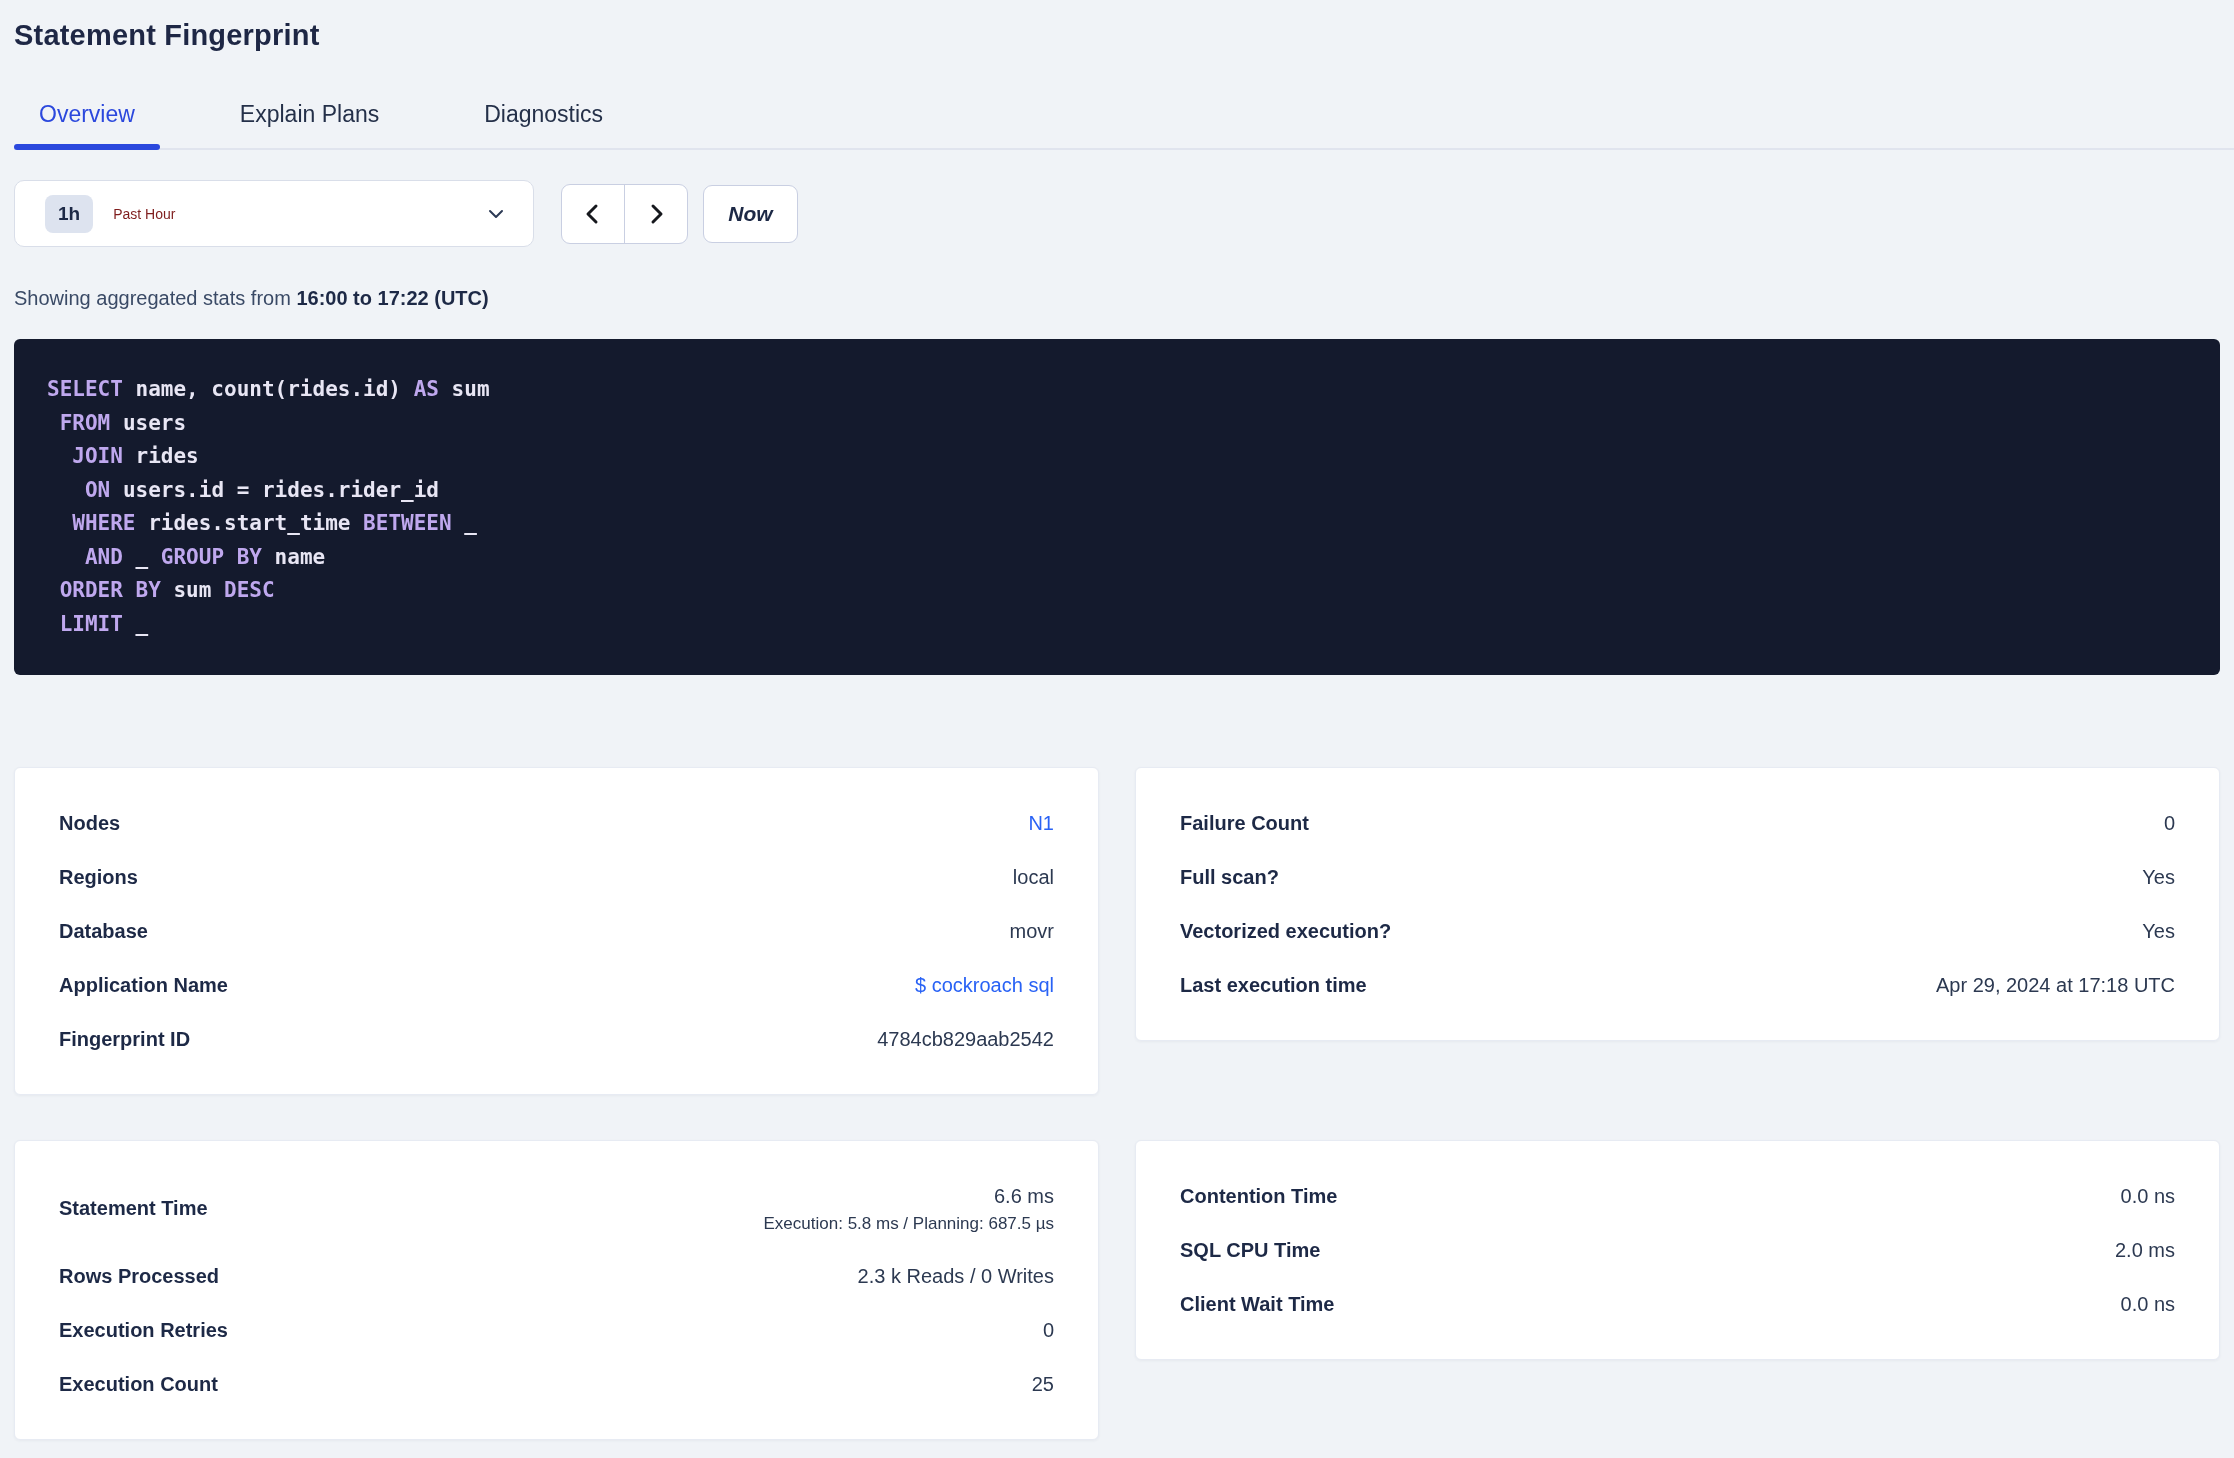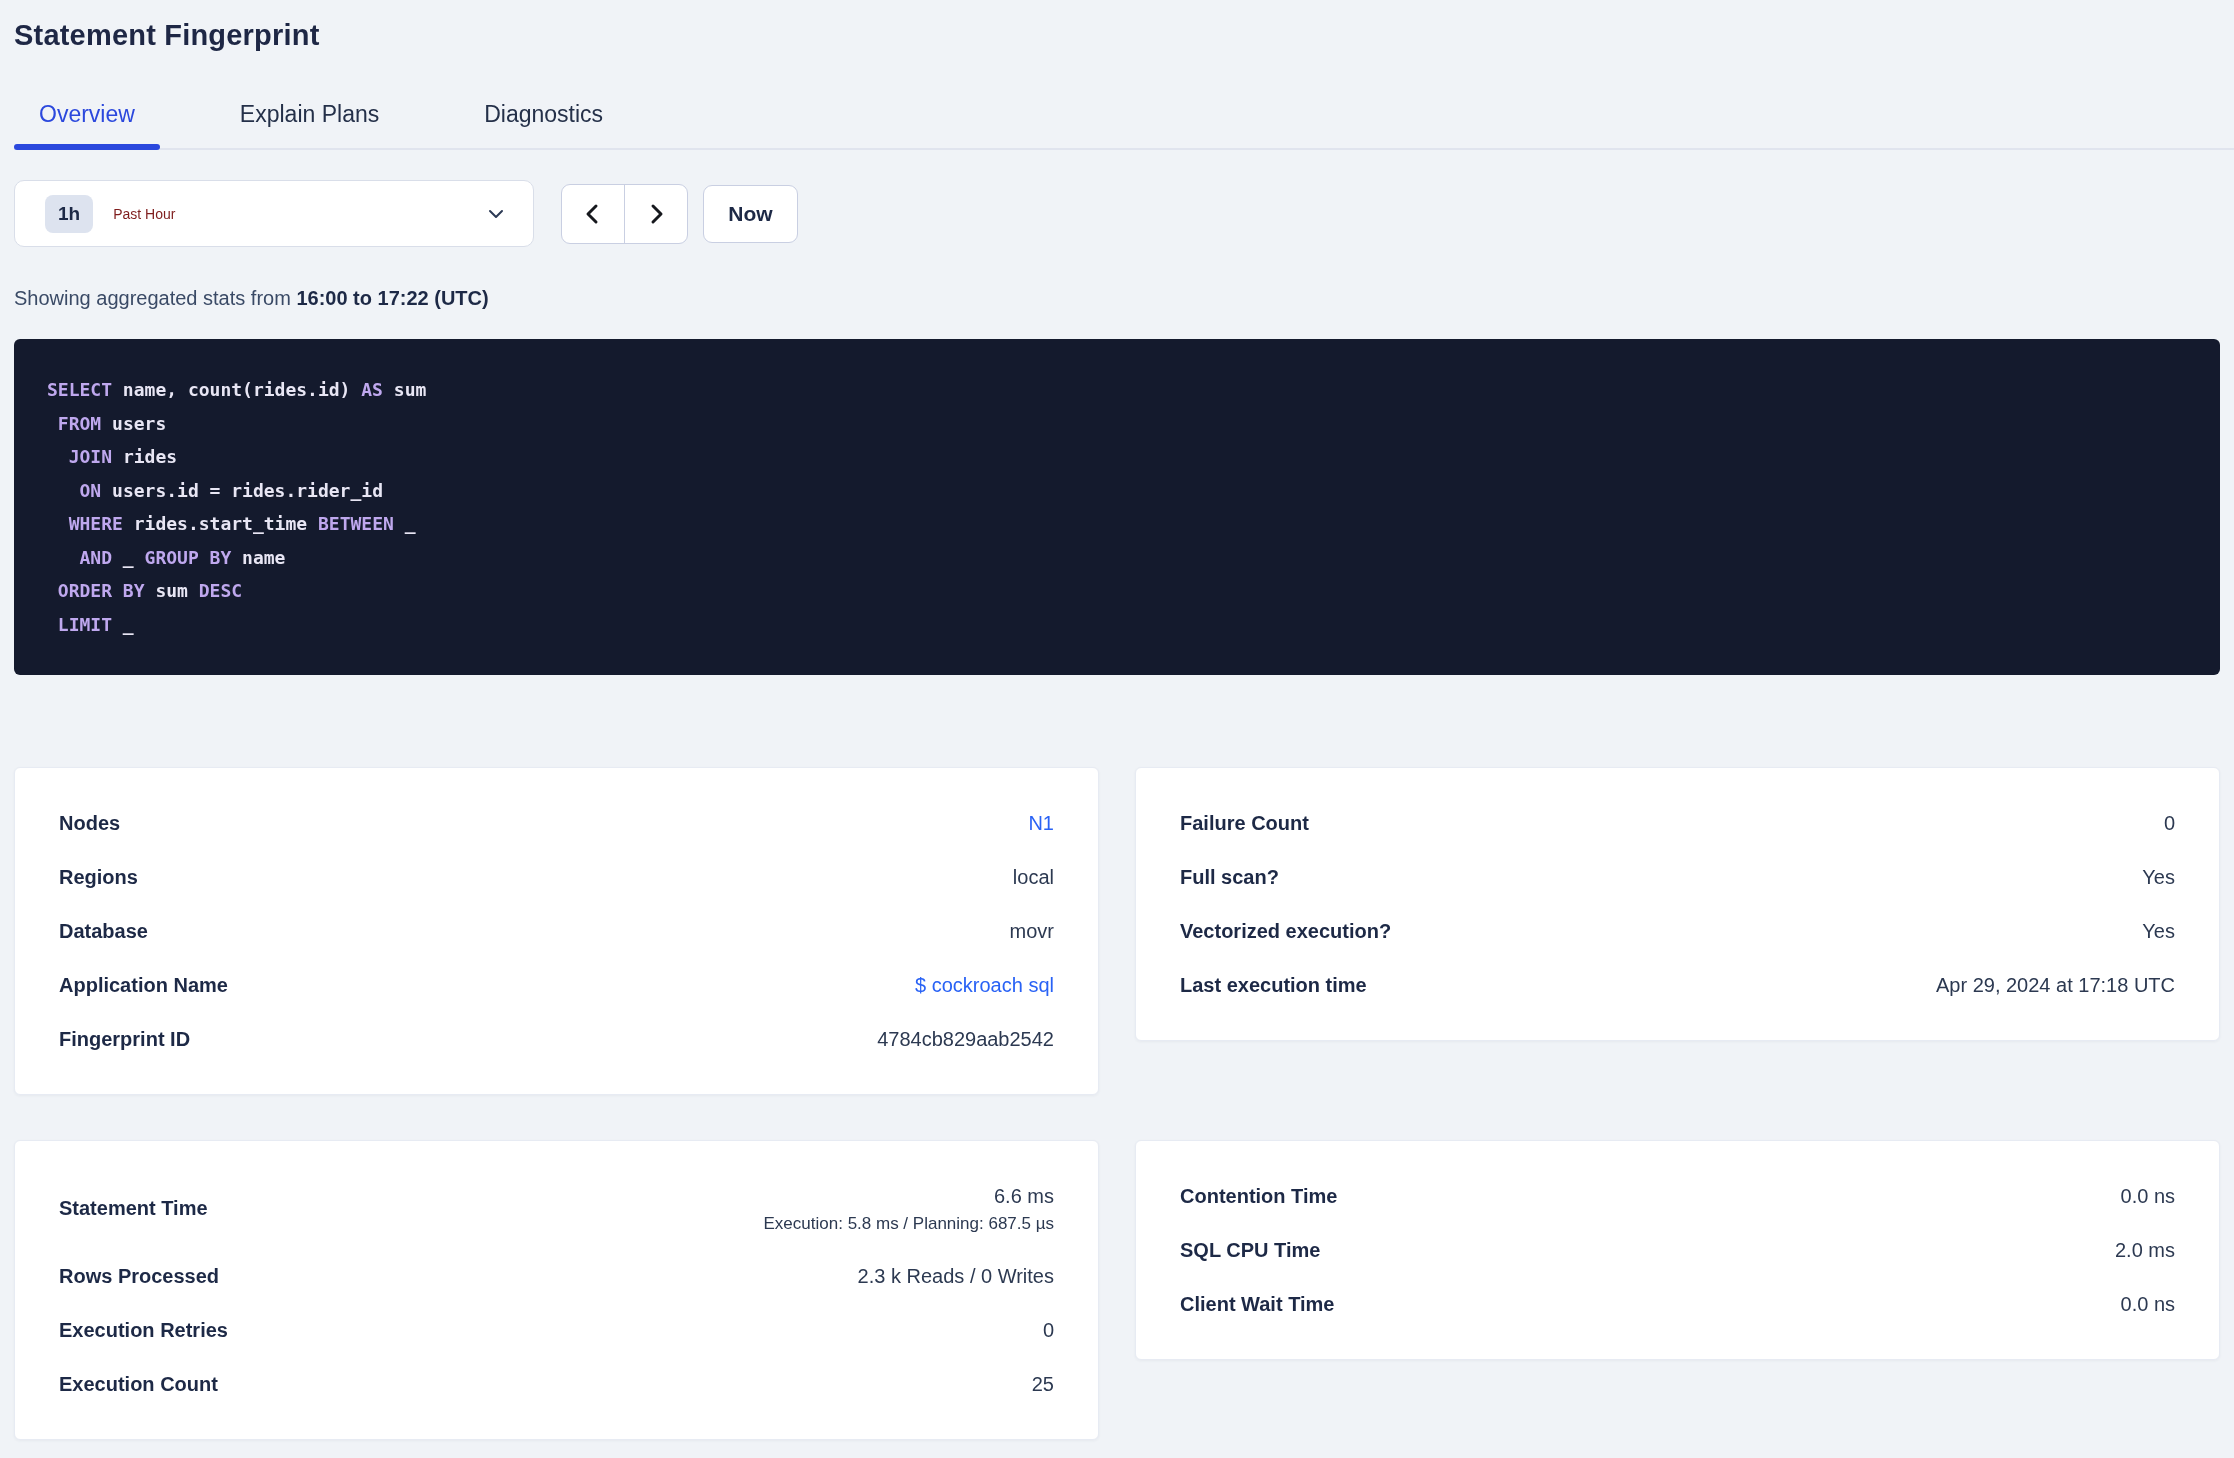--- a/index.html
+++ b/index.html
@@ -41,21 +41,21 @@
     width: 520px; height: 67px; box-sizing: border-box;
     background: #fff; border: 1px solid #d9dee9; border-radius: 10px;
     display: flex; align-items: center; padding: 0 26px 0 30px; cursor: pointer;
   }
   .range-badge {
     background: #dde3ef; border-radius: 8px;
     font-weight: 700; font-size: 19px; padding: 8px 13px; color: #1d2946;
   }
   .range-label { margin-left: 20px; font-size: 14px; color: #7f1d1d; flex: 1; }
   .icon { display: inline-flex; align-items: center; justify-content: center; }
-  .nav-group { display: flex; align-items: center; gap: 15px; }
+  .nav-group { display: flex; align-items: center; gap: 15px; font-style: italic; }
   .arrow-pair {
     display: flex; height: 58px; background: #fff;
     border: 1px solid #c9cfe2; border-radius: 9px; overflow: hidden;
   }
   .arrow-btn {
     width: 62px; display: flex; align-items: center; justify-content: center;
     cursor: pointer; color: #16181d;
   }
   .arrow-btn + .arrow-btn { border-left: 1px solid #c9cfe2; }
   .now-btn {
@@ -69,21 +69,21 @@
   .stats-line { margin-top: 38px; font-size: 20px; line-height: 26px; color: #3a4a66; }
   .stats-line .range-bold { font-weight: 700; color: #1d2946; }
 
   
   .sql-box {
     margin-top: 28px; background: #141a2d; border-radius: 6px;
     padding: 34px 33px;
   }
   .code-line {
     font-family: "DejaVu Sans Mono", monospace;
-    font-size: 18px; line-height: 33.5px; font-weight: 700;
+    font-size: 21px; line-height: 33.5px; font-weight: 700;
     white-space: pre; color: #e8e6f4;
   }
   .code-line .kw { color: #bfa8ee; }
   .code-line .pl { color: #e8e6f4; }
 
   
   .cards {
     margin-top: 92px;
     display: grid; grid-template-columns: 1fr 1fr;
     column-gap: 36px; row-gap: 45px; align-items: start;

